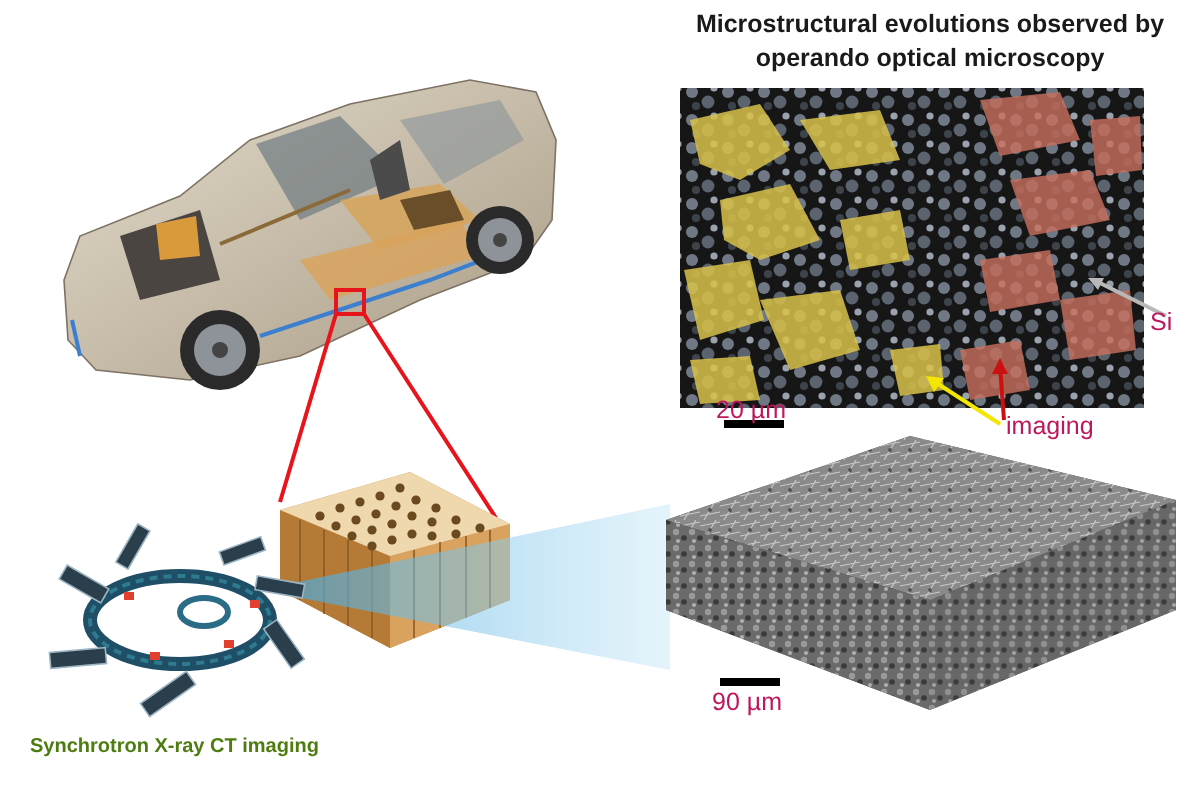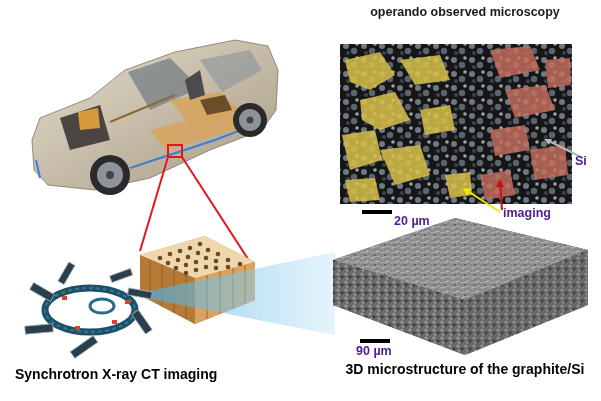--- a/index.html
+++ b/index.html
@@ -1,28 +1,29 @@
 <!DOCTYPE html>
 <html><head>
 <meta charset="utf-8">
 <style>
   html, body { margin:0; padding:0; background:#ffffff; }
   body { width:601px; height:401px; position:relative; overflow:hidden; font-family:"Liberation Sans", "DejaVu Sans", sans-serif; color:#111; }
   .abs { position:absolute; }
   .title { left:330px; top:4px; width:270px; text-align:center; font-size:12.5px; font-weight:bold; line-height:17px; color:#1a1a1a; }
-  .caption { font-size:14px; font-weight:bold; line-height:18px; color:#000000; }
-  .label { font-size:12.5px; font-weight:bold; color:#4c1d95; }
+  .caption { font-size:10px; font-weight:bold; line-height:18px; color:#4d7c0f; }
+  .label { font-size:12.5px; font-weight:normal; color:#be185d; }
   .scalebar { background:#000; height:4px; }
   svg { position:absolute; left:0; top:0; }
 </style>
 </head>
 <body>
 
 <div class="abs title">
-  <div>operando observed microscopy</div>
+  <div>Microstructural evolutions observed by</div>
+  <div>operando optical microscopy</div>
 </div>
 
 <svg width="601" height="401" viewBox="0 0 601 401">
   <defs>
     <pattern id="optGrain" x="0" y="0" width="18" height="14" patternUnits="userSpaceOnUse">
       <rect width="18" height="14" fill="#161616"></rect>
       <circle cx="4" cy="4" r="3" fill="#6f7884"></circle>
       <circle cx="12" cy="9" r="3.2" fill="#5b636e"></circle>
       <circle cx="15" cy="2" r="1.8" fill="#9aa3ad"></circle>
       <circle cx="6" cy="11" r="2" fill="#3d434b"></circle>
@@ -176,22 +177,21 @@
     <polygon points="333,260 465,300 588,250 455,218" fill="url(#ctTop)"></polygon>
     <polygon points="333,260 465,300 465,355 333,305" fill="url(#ctSide)"></polygon>
     <polygon points="465,300 588,250 588,305 465,355" fill="url(#ctSide)" opacity="0.85"></polygon>
   </g>
 </svg>
 
 <div class="abs label" style="left:575px; top:154px;">Si</div>
 <div class="abs label" style="left:503px; top:206px;">imaging</div>
 
 <div class="abs scalebar" style="left:362px; top:210px; width:30px;"></div>
-<div class="abs label" style="left:358px; top:214px;margin-left:36px;">20 µm</div>
+<div class="abs label" style="left:358px; top:198px;">20 µm</div>
 
 <div class="abs scalebar" style="left:360px; top:339px; width:30px;"></div>
 <div class="abs label" style="left:356px; top:344px;">90 µm</div>
 
 <div class="abs caption" style="left:330px; top:360px; width:270px; text-align:center;">
-  <div>3D microstructure of the graphite/Si</div>
 </div>
 
 <div class="abs caption" style="left:15px; top:365px;">Synchrotron X-ray CT imaging</div>
 
 </body></html>

